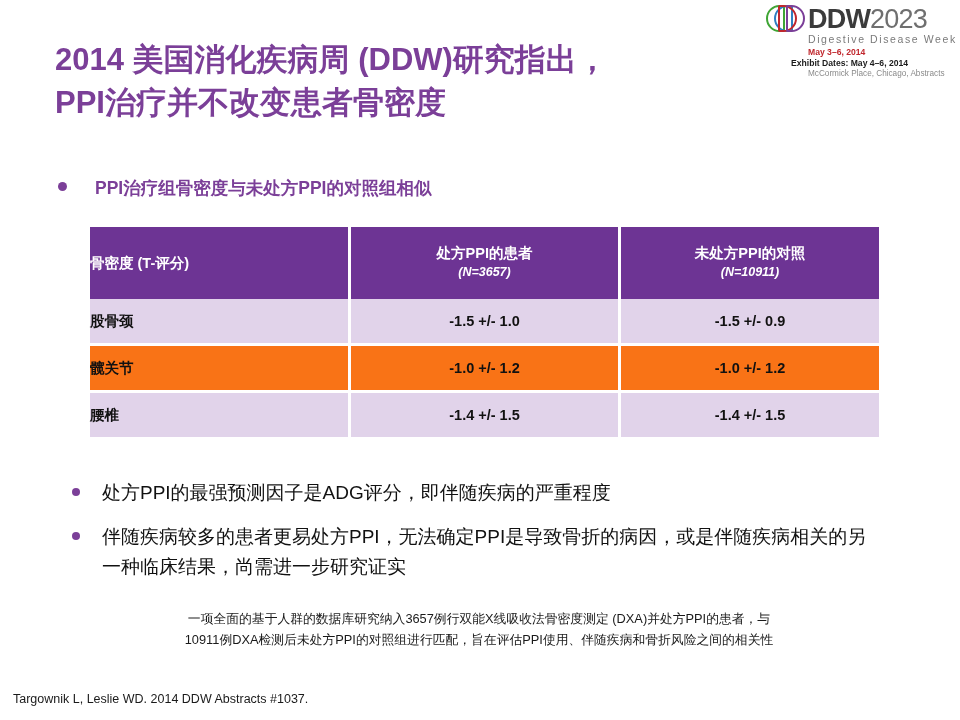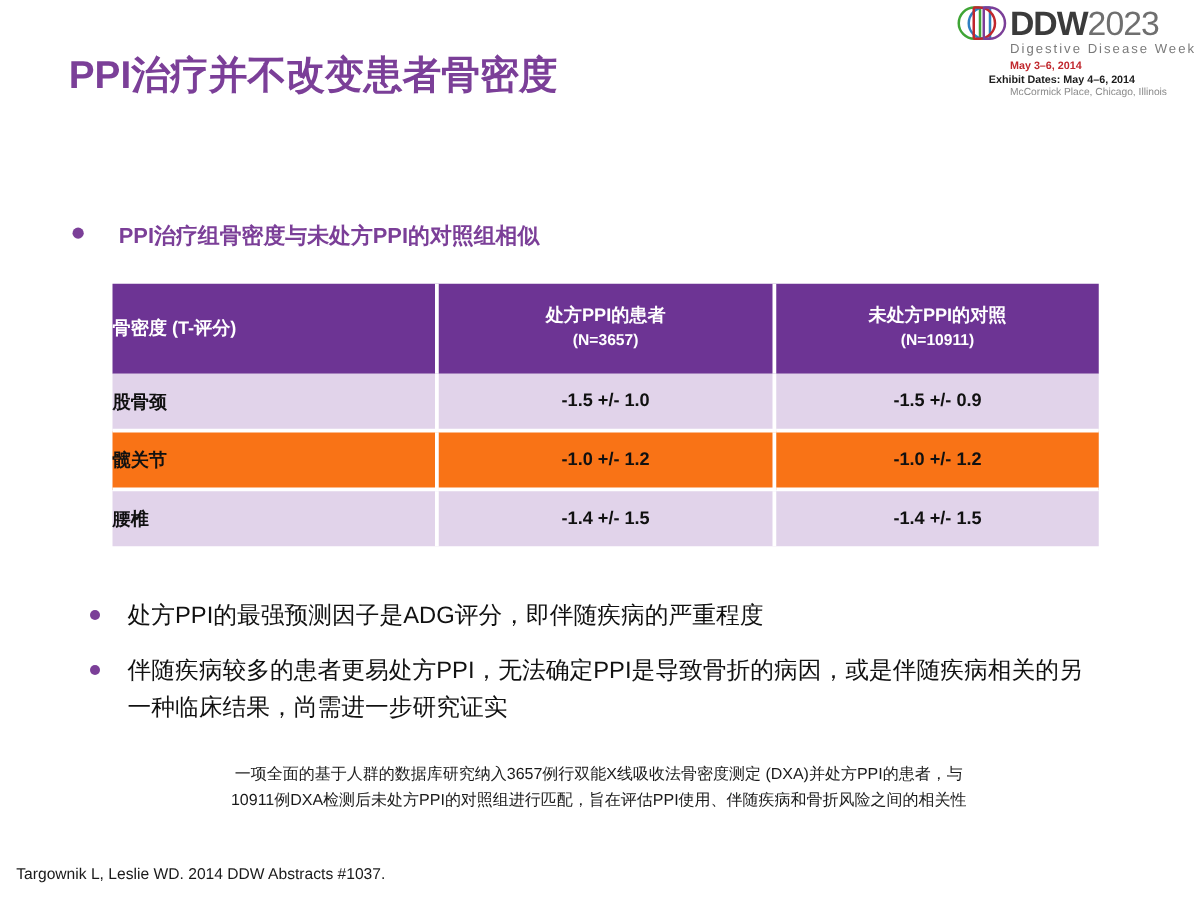--- a/index.html
+++ b/index.html
@@ -148,21 +148,21 @@
     font-weight: bold;
     height: 72px;
     vertical-align: middle;
     border-right: 3px solid #ffffff;
     line-height: 19px;
   }
   .data-table thead th:last-child { border-right: none; }
   .th-label { text-align: left; padding-left: 17px; }
   .th-center { text-align: center; }
   .th-sub { font-size: 14.5px; font-weight: bold; }
-  .th-small { font-size: 12.5px; font-weight: bold; }
+  .th-small { font-size: 12.5px; font-weight: bold; font-style: italic; }
 
   .data-table tbody td {
     height: 44px;
     font-size: 14.5px;
     font-weight: bold;
     color: #111111;
     vertical-align: middle;
     border-right: 3px solid #ffffff;
     border-bottom: 3px solid #ffffff;
   }
@@ -231,24 +231,25 @@
       <span class="petal p1"></span>
       <span class="petal p2"></span>
       <span class="petal p3"></span>
       <span class="petal p4"></span>
     </div>
     <div class="logo-wordmark"><span class="logo-ddw">DDW</span><span class="logo-year">2023</span></div>
   </div>
   <div class="logo-sub">Digestive Disease Week</div>
   <div class="logo-dates">May 3–6, 2014</div>
   <div class="logo-exhibit">Exhibit Dates: May 4–6, 2014</div>
-  <div class="logo-place">McCormick Place, Chicago, Illinois</div>
+  <div class="logo-place">McCormick Place, Chicago, Abstracts</div>
 </div>
 
 <div class="slide-title">
+  <div>2014 美国消化疾病周 (DDW)研究指出，</div>
   <div>PPI治疗并不改变患者骨密度</div>
 </div>
 
 <div class="bullet-top">
   <span class="dot"></span>
   <span>PPI治疗组骨密度与未处方PPI的对照组相似</span>
 </div>
 
 <table class="data-table">
   <thead>

